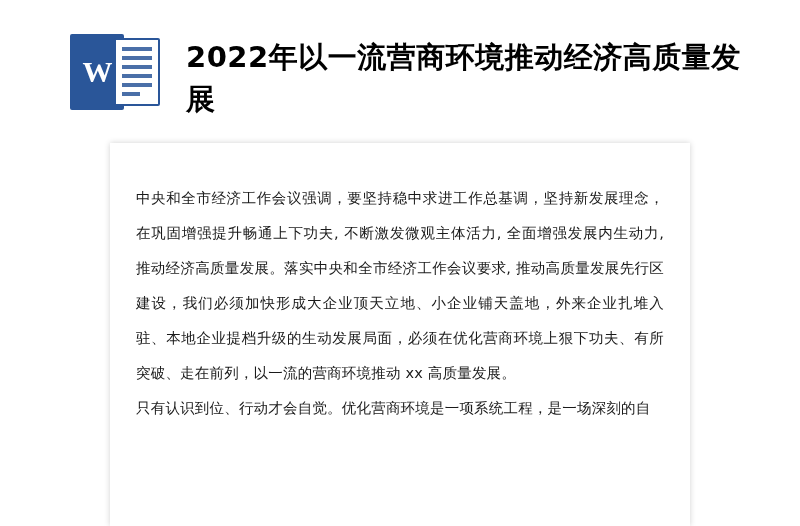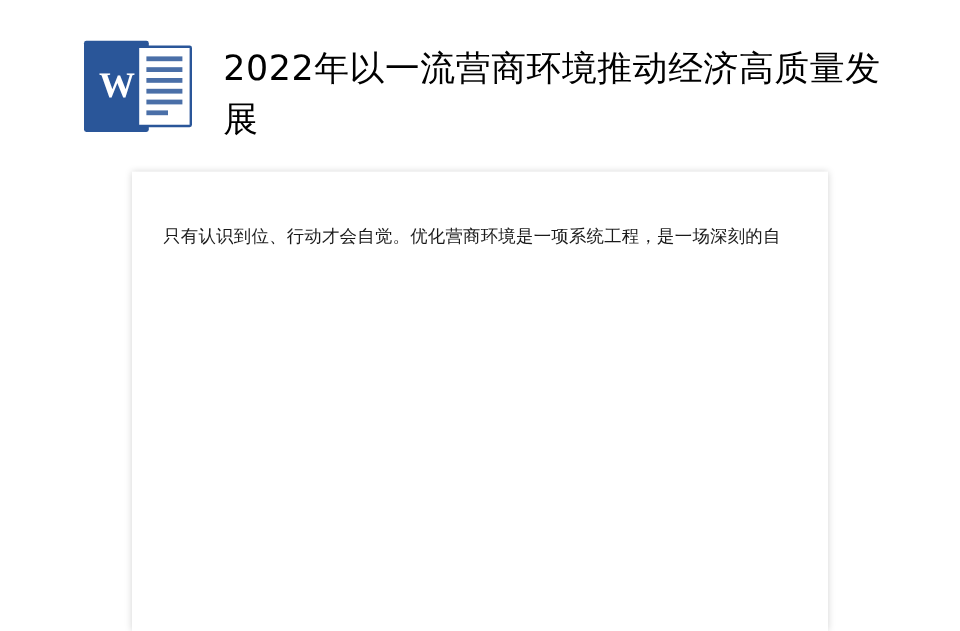--- a/index.html
+++ b/index.html
@@ -87,21 +87,21 @@
 
   .doc-title {
     position: absolute;
     left: 186px;
     top: 36px;
     width: 570px;
     font-size: 29px;
     line-height: 42px;
     color: #000000;
     font-family: "DejaVu Sans", sans-serif;
-    font-weight: normal;
+    font-weight: bold;
     letter-spacing: 0.5px;
   }
 
   
   .doc-sheet {
     position: absolute;
     left: 110px;
     top: 143px;
     width: 580px;
     height: 383px;
@@ -143,16 +143,17 @@
         <div class="line"></div>
         <div class="line"></div>
         <div class="line short"></div>
       </div>
     </div>
 
     <div class="doc-title">2022年以一流营商环境推动经济高质量发展</div>
   </div>
 
   <div class="doc-sheet">
+    <p class="para">中央和全市经济工作会议强调，要坚持稳中求进工作总基调，坚持新发展理念，在巩固增强提升畅通上下功夫, 不断激发微观主体活力, 全面增强发展内生动力, 推动经济高质量发展。落实中央和全市经济工作会议要求, 推动高质量发展先行区建设，我们必须加快形成大企业顶天立地、小企业铺天盖地，外来企业扎堆入驻、本地企业提档升级的生动发展局面，必须在优化营商环境上狠下功夫、有所突破、走在前列，以一流的营商环境推动 xx 高质量发展。</p>
     <p class="para">只有认识到位、行动才会自觉。优化营商环境是一项系统工程，是一场深刻的自</p>
   </div>
 
 </div>
 
 </body></html>

